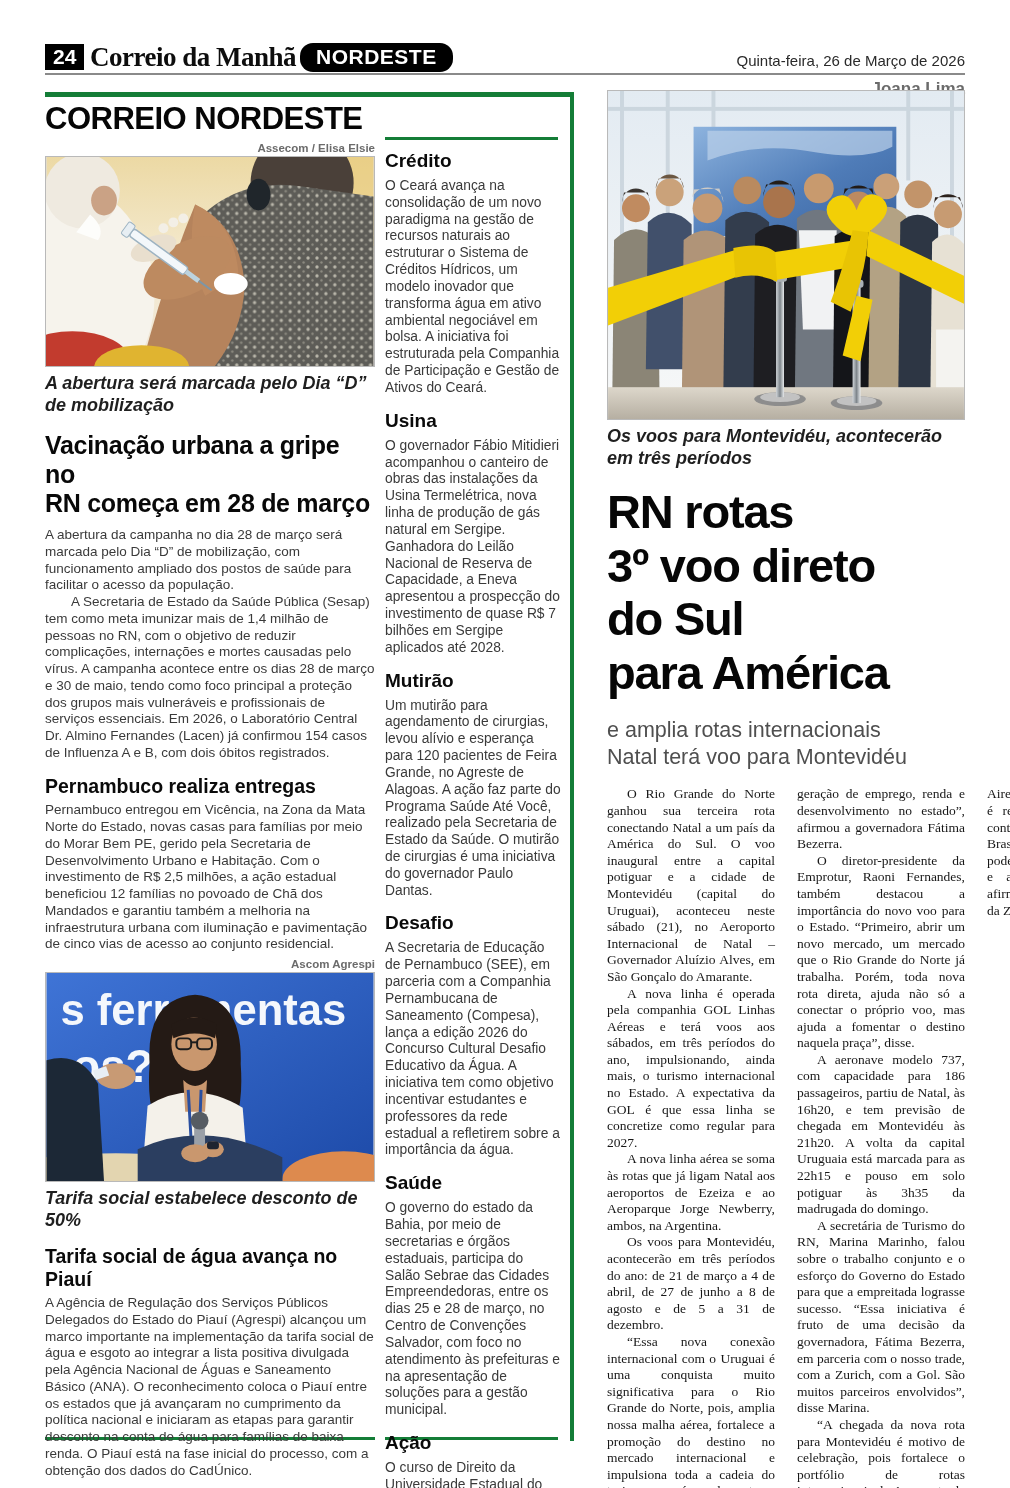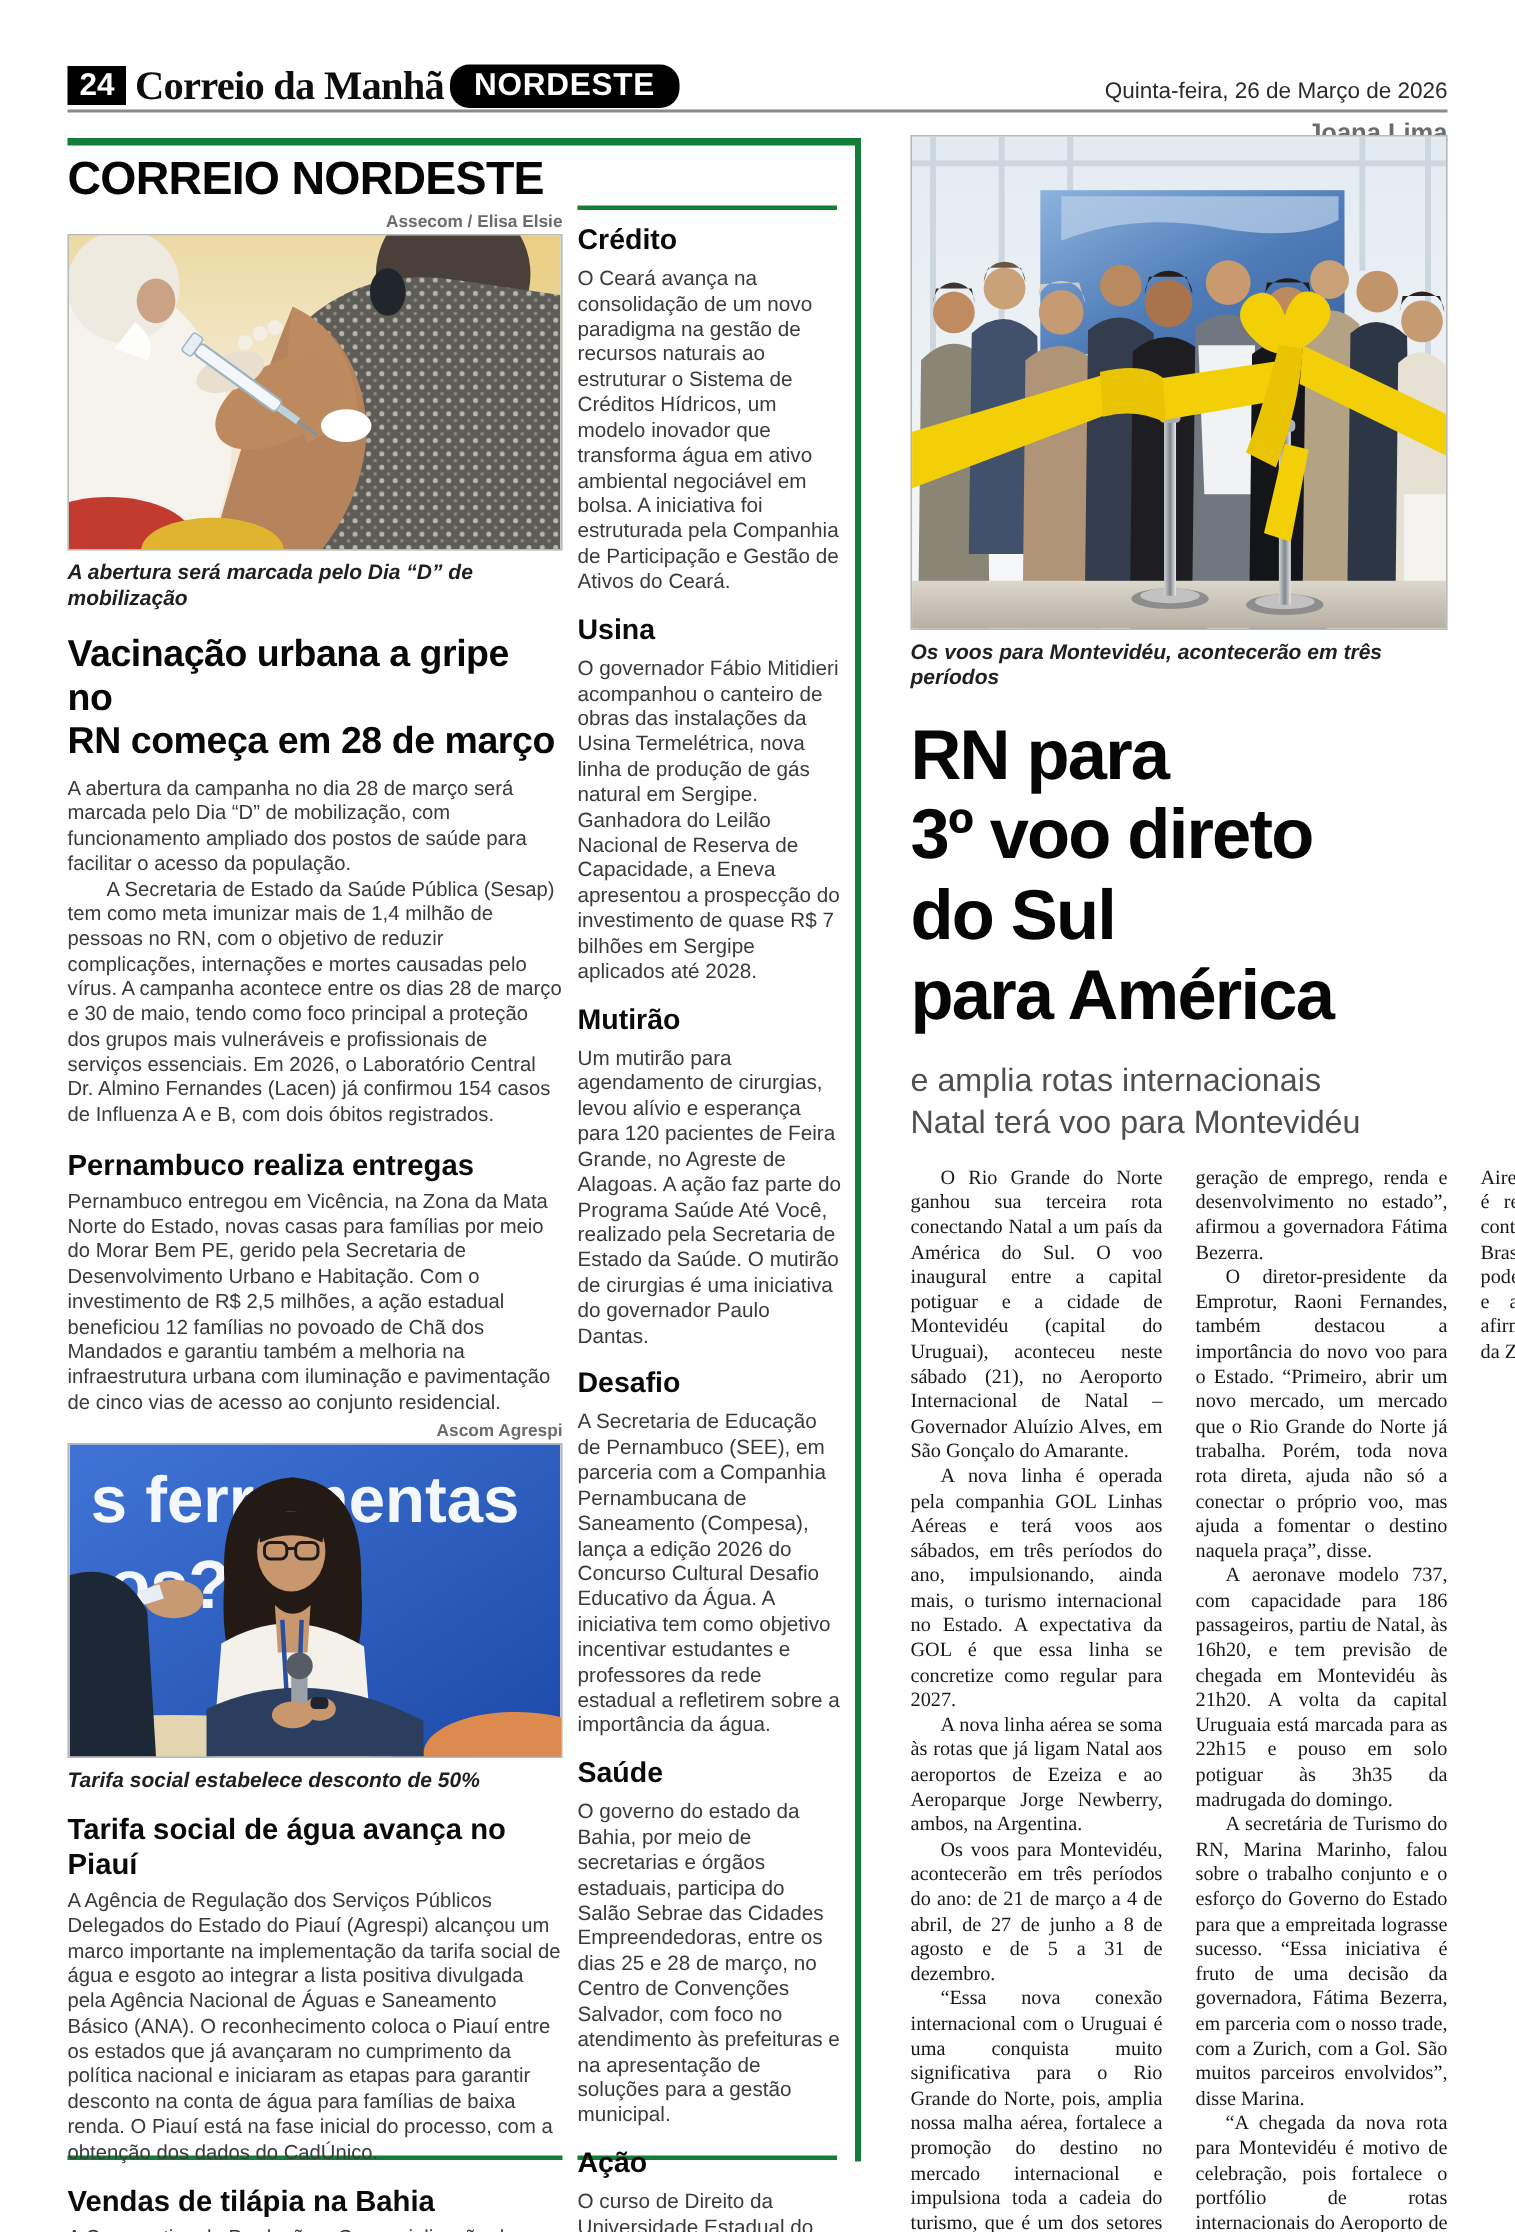--- a/index.html
+++ b/index.html
@@ -27,21 +27,21 @@
   .rule-vert     { left:570px; top:92px;   width:4px;   height:1349px; }
   .rule-briefs-t { left:385px; top:137px;  width:173px; height:3px; }
   .rule-bot-l    { left:45px;  top:1437px; width:330px; height:3px; }
   .rule-bot-b    { left:385px; top:1437px; width:173px; height:3px; }
 
   
   .col-left { position:absolute; left:45px; top:101px; width:330px; }
   .section-title { font-size:31px; font-weight:700; letter-spacing:-0.5px; margin:0; color:#060606; }
   .photo-credit { text-align:right; font-size:11.5px; font-weight:700; color:#6b6b6b; margin:5px 0 2px; }
   .photo-frame { display:block; width:330px; border:1px solid #b9b9b9; background:#ddd; }
-  .caption { font-style:italic; font-weight:600; font-size:14px; color:#1f1f1f; margin:6px 0 0; line-height:1.2; }
+  .caption { font-style:italic; font-weight:600; font-size:18px; color:#1f1f1f; margin:6px 0 0; line-height:1.2; }
   .headline-l { font-size:25px; font-weight:700; line-height:1.16; letter-spacing:-0.3px; margin:15px 0 0; color:#080808; }
   .subhead { font-size:19.5px; font-weight:700; margin:14px 0 4px; color:#0a0a0a; }
   .body-sans { margin:9px 0 0; }
   .body-sans p { margin:0; font-size:13.5px; line-height:1.24; color:#3a3a3a; }
   .body-sans p + p { text-indent:26px; }
 
   
   .col-briefs { position:absolute; left:385px; top:142px; width:176px; }
   .brief-title { font-size:19px; font-weight:700; margin:13px 0 6px; color:#0a0a0a; }
   .brief-title.first { margin-top:8px; }
@@ -305,21 +305,21 @@
         <path d="M236,142 q-26,-20 -10,-34 q16,-10 24,12 q8,-24 26,-12 q14,14 -14,34 q-12,8 -26,0 Z"></path>
         <path d="M246,140 q-10,40 -22,72 l20,10 q16,-42 18,-80 Z" fill="#e8c404"></path>
         <path d="M262,140 L358,186 L358,214 L260,166 Z"></path>
         <path d="M250,206 l-14,60 18,6 12,-62 Z"></path>
       </g>
     </svg>
 
     <p class="caption">Os voos para Montevidéu, acontecerão em três períodos</p>
 
     <h1 class="headline-m">
-      <div>RN para</div>
+      <div>RN rotas</div>
       <div>3º voo direto</div>
       <div>do Sul</div>
       <div>para América</div>
     </h1>
 
     <div class="subhead-m">
       <div>e amplia rotas internacionais</div>
       <div>Natal terá voo para Montevidéu</div>
     </div>
 

